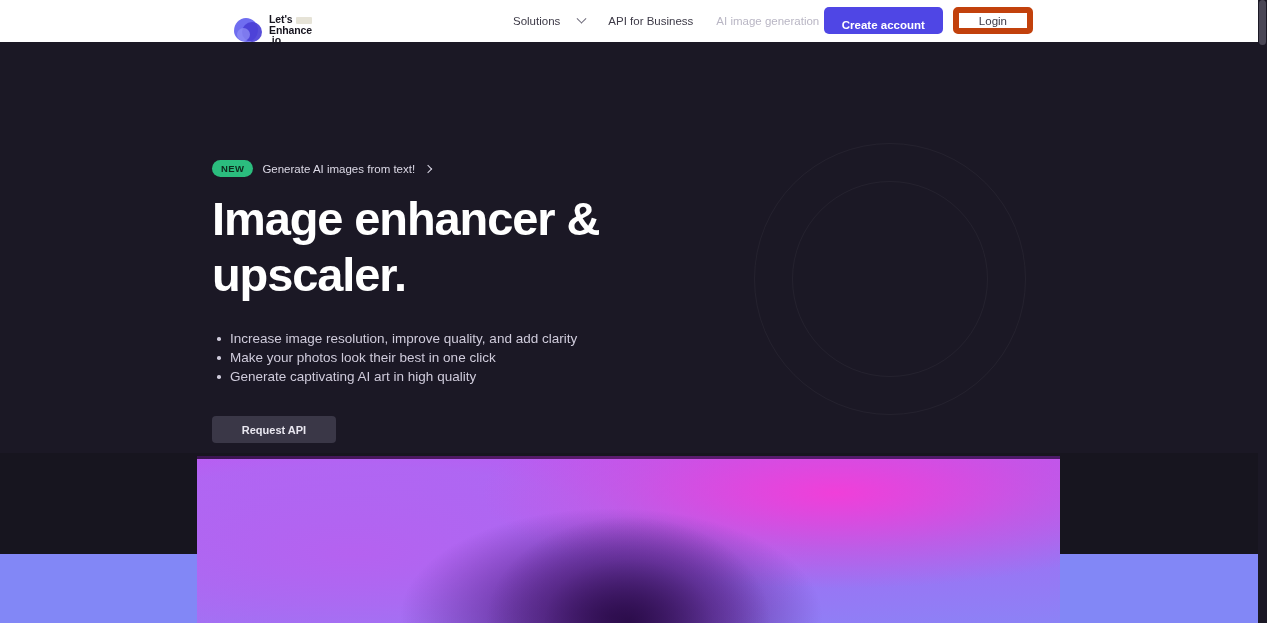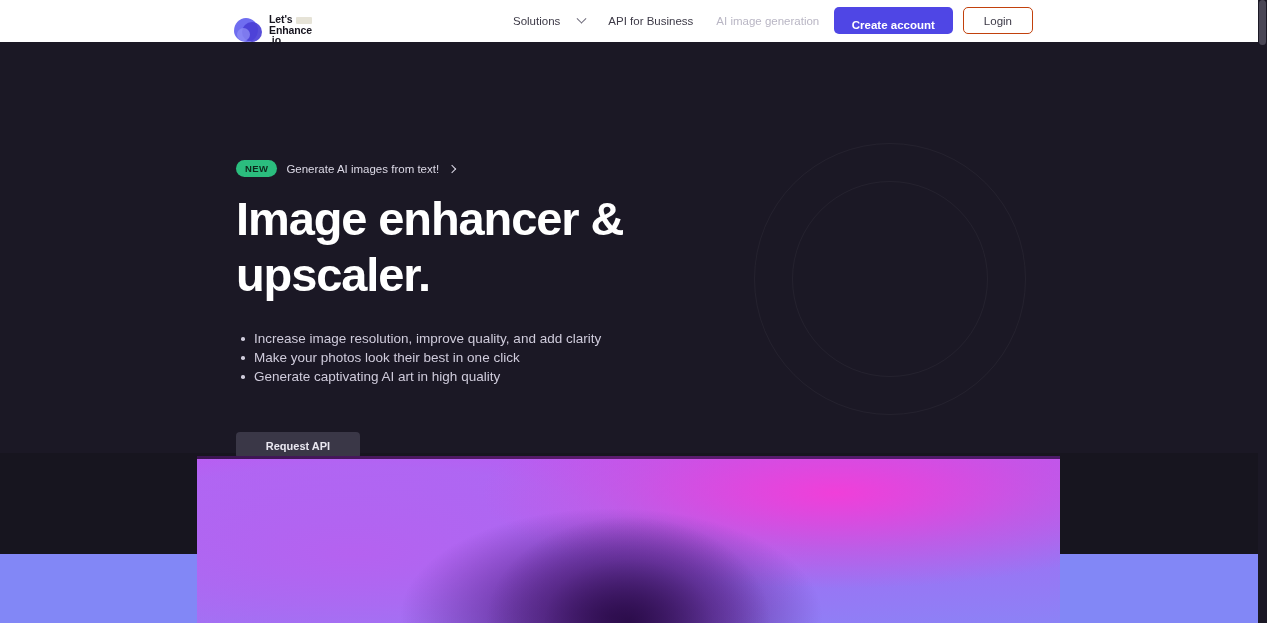--- a/index.html
+++ b/index.html
@@ -135,41 +135,41 @@
     font-weight: 700;
     font-family: "Liberation Sans", sans-serif;
     cursor: pointer;
     white-space: nowrap;
   }
   .btn-login {
     height: 27px;
     padding: 0 20px;
     background: #ffffff;
     color: #3d3a47;
-    border: 1px solid #c2410c;
+    border: 6px solid #c2410c;
     border-radius: 5px;
     font-size: 11.5px;
     font-family: "Liberation Sans", sans-serif;
     cursor: pointer;
     white-space: nowrap;
   }
 
   
   .hero {
     position: absolute;
     top: 42px; left: 0;
     width: 1258px;
     height: 411px;
     background: #1b1825;
     z-index: 5;
   }
 
   .hero-left {
     position: absolute;
-    left: 236px;
+    left: 212px;
     top: 118px;
     width: 520px;
   }
 
   .pill-row {
     display: flex;
     align-items: center;
     gap: 9px;
     margin-bottom: 14px;
     cursor: pointer;
@@ -200,21 +200,21 @@
     font-size: 47px;
     line-height: 56px;
     font-weight: 700;
     color: #ffffff;
     letter-spacing: -1.1px;
     margin-bottom: 26px;
   }
 
   .hero-list {
     list-style: none;
-    margin-bottom: 46px;
+    margin-bottom: 30px;
   }
   .hero-list li {
     position: relative;
     padding-left: 18px;
     color: #cfcbdb;
     font-size: 13.5px;
     line-height: 19px;
   }
   .hero-list li::before {
     content: "";

